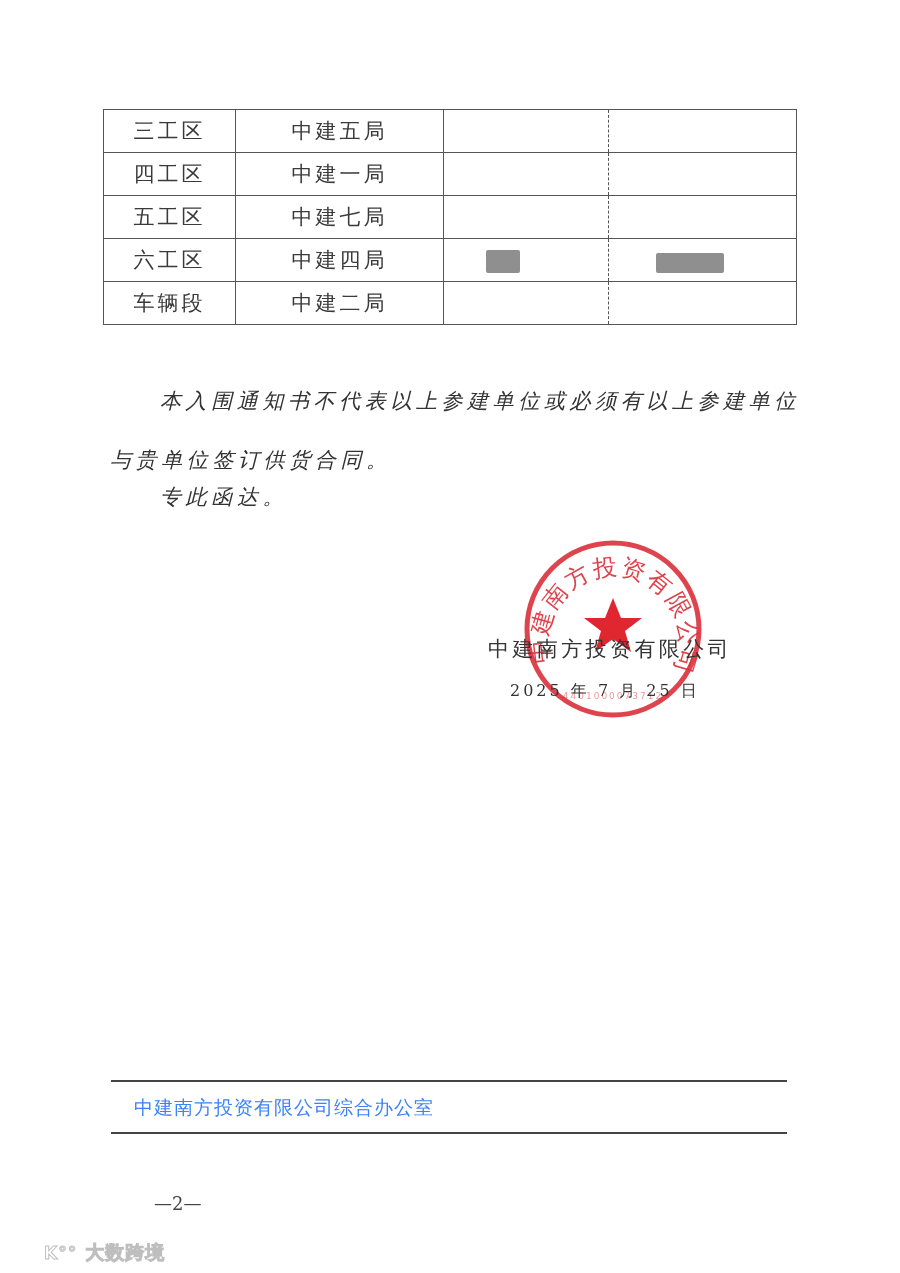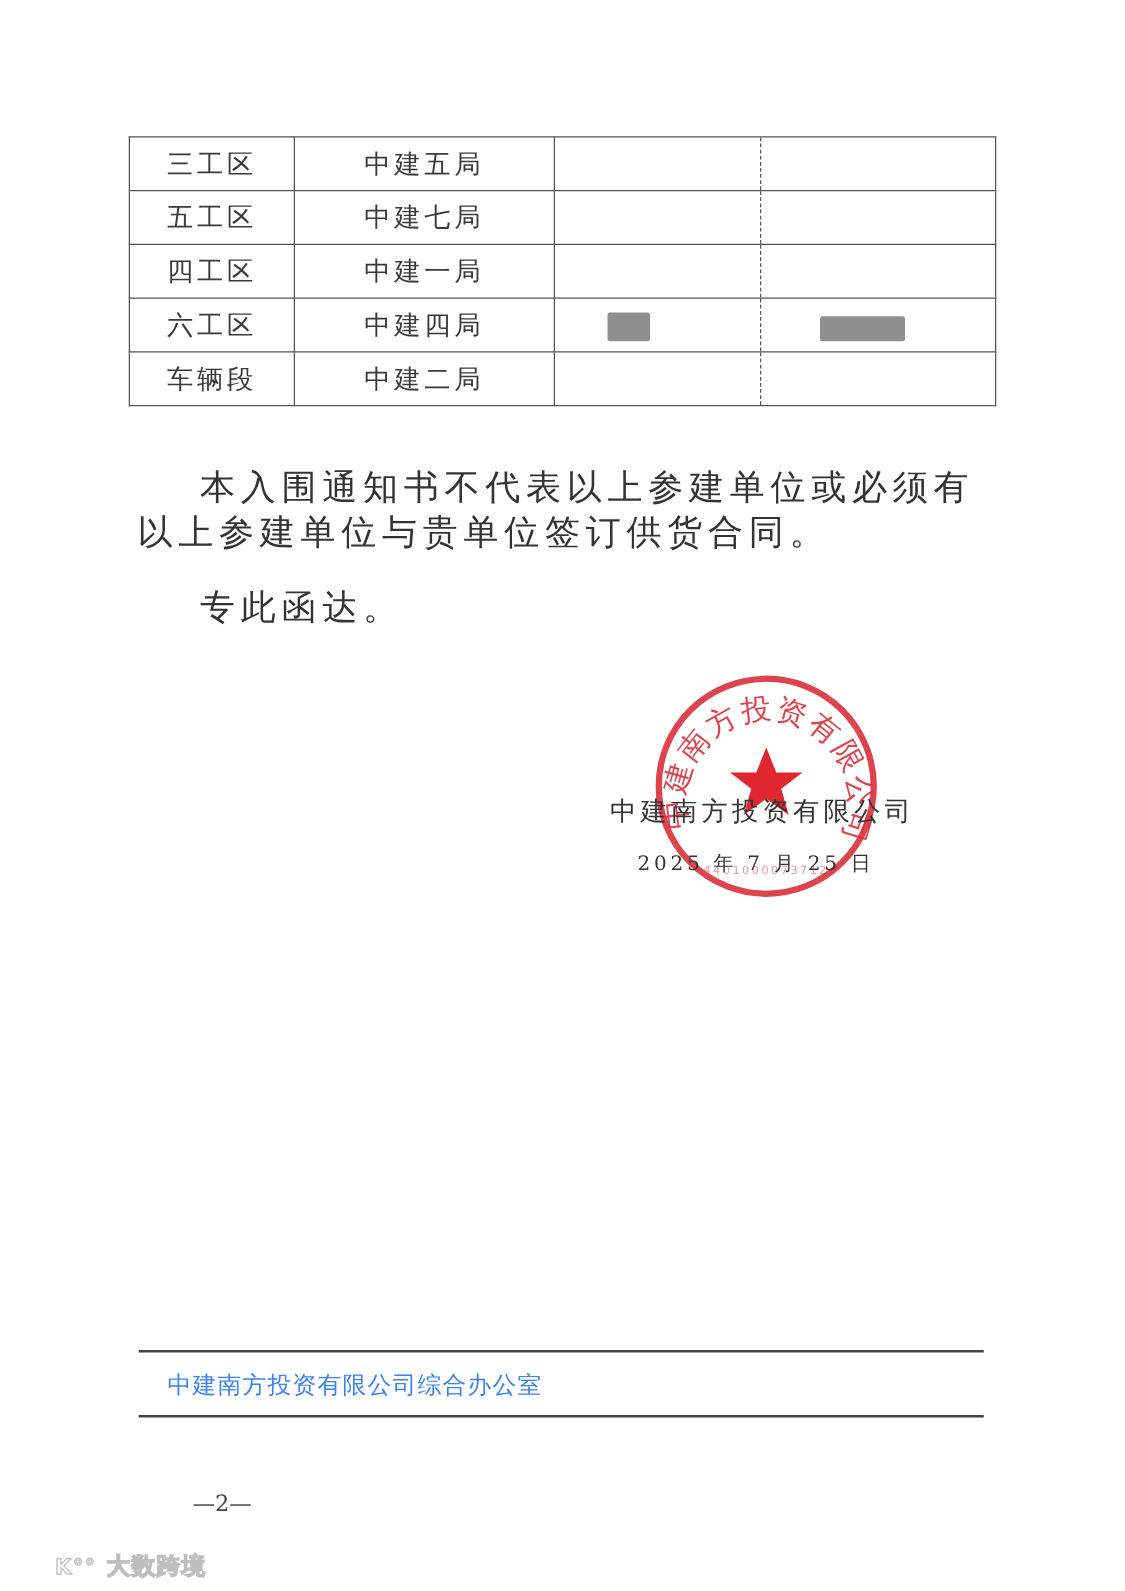--- a/index.html
+++ b/index.html
@@ -21,22 +21,22 @@
     .tbl td.c3 { width: 362px; position: relative; }
     .tbl td.c3 .dash {
       position: absolute; left: 164px; top: 0; bottom: 0; width: 0;
       border-left: 1.5px dashed #555; 
     }
     .redact {
       position: absolute; background: #8f8f8f; border-radius: 2px; filter: blur(0.6px);
     }
 
     .para {
-      position: absolute; left: 110px; width: 690px; font-size: 28px; line-height: 36px;
-      letter-spacing: 4.6px; color: #333;
+      position: absolute; left: 110px; width: 690px; font-size: 21px; line-height: 59px;
+      letter-spacing: 4.6px; color: #333; font-style: italic;
     }
     .para .indent { display: inline-block; width: 50px; }
 
     .seal { position: absolute; left: 520px; top: 536px; width: 186px; height: 186px; }
 
     .sign-name { position: absolute; left: 488px; top: 635px; font-size: 21px; letter-spacing: 3.4px; color: #333; }
     .sign-date { position: absolute; left: 510px; top: 681px; font-size: 16px; letter-spacing: 3px; color: #333; }
 
     .rule { position: absolute; left: 111px; width: 676px; height: 0; border-top: 2px solid #444; }
     .foot-left { position: absolute; left: 134px; top: 1095px; font-size: 19px; letter-spacing: 1px; color: #3b82f6; }
@@ -59,29 +59,29 @@
   <table class="tbl">
     <tbody>
       <tr>
         <td class="c1">三工区</td>
         <td class="c2">中建五局</td>
         <td class="c3">
             <span class="dash"></span>
           </td>
       </tr>
       <tr>
-        <td class="c1">五工区</td>
-        <td class="c2">中建七局</td>
+        <td class="c1">四工区</td>
+        <td class="c2">中建一局</td>
         <td class="c3">
             <span class="dash"></span>
           </td>
       </tr>
       <tr>
-        <td class="c1">四工区</td>
-        <td class="c2">中建一局</td>
+        <td class="c1">五工区</td>
+        <td class="c2">中建七局</td>
         <td class="c3">
             <span class="dash"></span>
           </td>
       </tr>
       <tr>
         <td class="c1">六工区</td>
         <td class="c2">中建四局</td>
         <td class="c3">
           <span class="dash"></span>
           <span class="redact" style="left:42px; top:11px; width:34px; height:23px;"></span>

